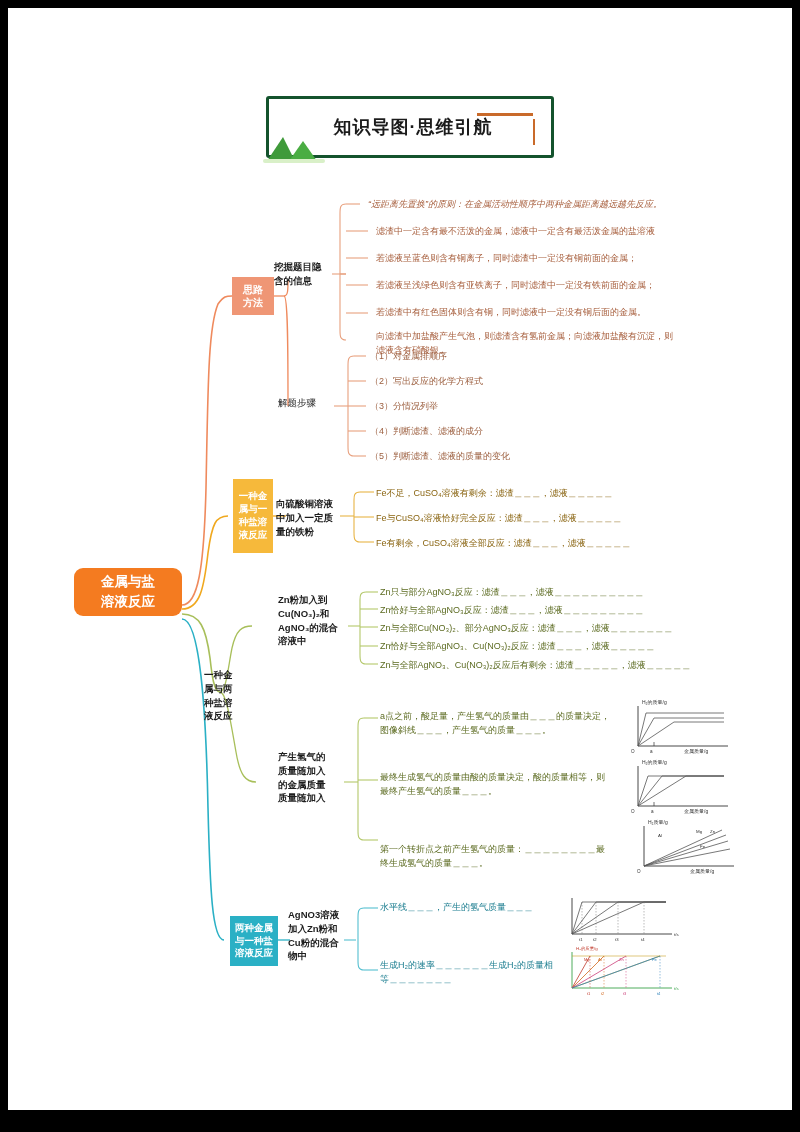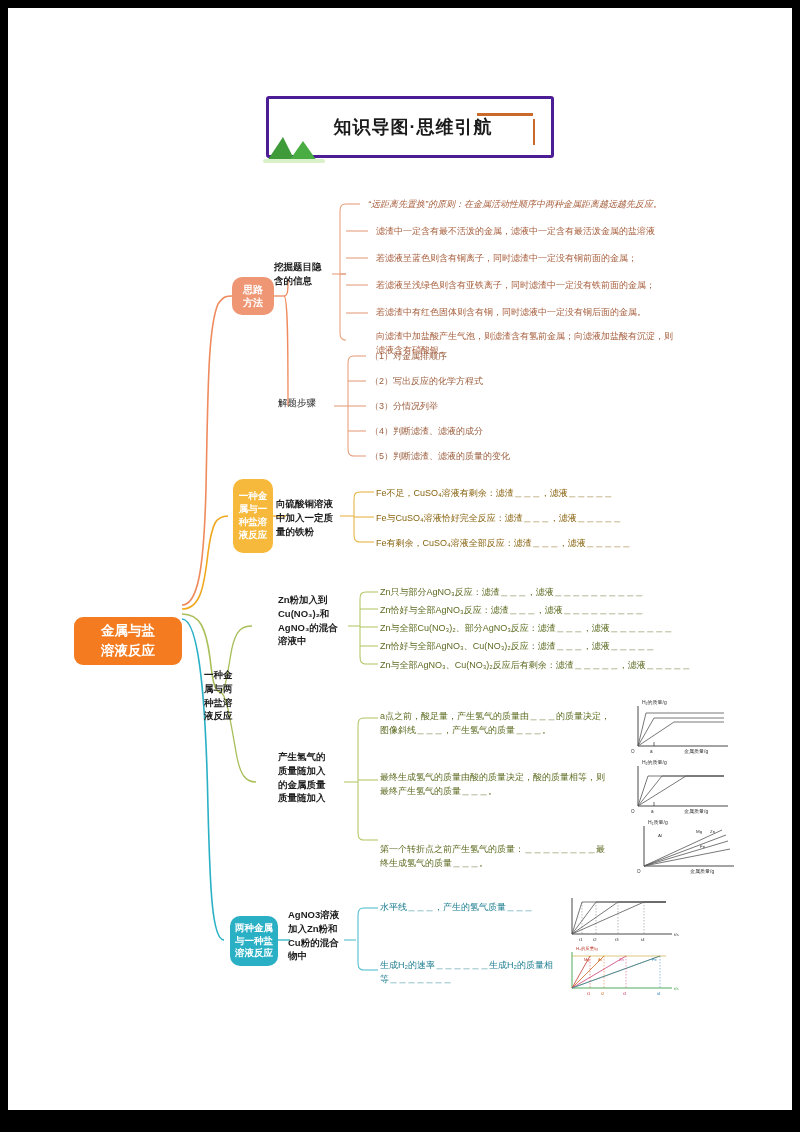--- a/index.html
+++ b/index.html
@@ -19,21 +19,21 @@
     left: 8px; top: 8px;
     width: 784px; height: 1102px;
     background: #ffffff;
   }
 
   
   #banner {
     position: absolute;
     left: 258px; top: 88px;
     width: 288px; height: 62px;
-    border: 3px solid #4c1d95;
+    border: 3px solid #14532d;
     border-radius: 3px;
     background: #fff;
   }
   #banner-title {
     position: absolute;
     left: 0; top: 0; width: 288px; height: 56px;
     display: flex; align-items: center; justify-content: center;
     font-size: 18px; font-weight: bold; color: #1b1b1b;
     letter-spacing: 1px;
   }
@@ -45,34 +45,34 @@
     position: absolute; right: 16px; top: 20px;
     width: 2px; height: 26px; background: #c96a2a;
   }
   .mountain-icon { position: absolute; left: -6px; bottom: -8px; }
   #wires { position: absolute; left: 0; top: 0; width: 784px; height: 1102px; }
 
   .node { position: absolute; }
 
   
   #root-node {
-    left: 66px; top: 609px;
+    left: 66px; top: 560px;
     width: 108px; height: 48px;
     background: #f47b20;
     border-radius: 9px;
     color: #fff; font-weight: bold; font-size: 13.5px;
     display: flex; flex-direction: column;
     align-items: center; justify-content: center;
     line-height: 1.45;
     text-align: center;
   }
 
   
   .chip {
-    border-radius: 10px;
+    border-radius: 0;
     font-weight: bold;
     font-size: 9.5px;
     line-height: 1.35;
     display: flex; flex-direction: column;
     align-items: center; justify-content: center;
     text-align: center;
     padding: 3px 4px;
   }
   #chip-siLu   { left: 224px; top: 269px; width: 42px; height: 38px;
                  background: #ef9675; color: #fff; font-size: 10px; }

